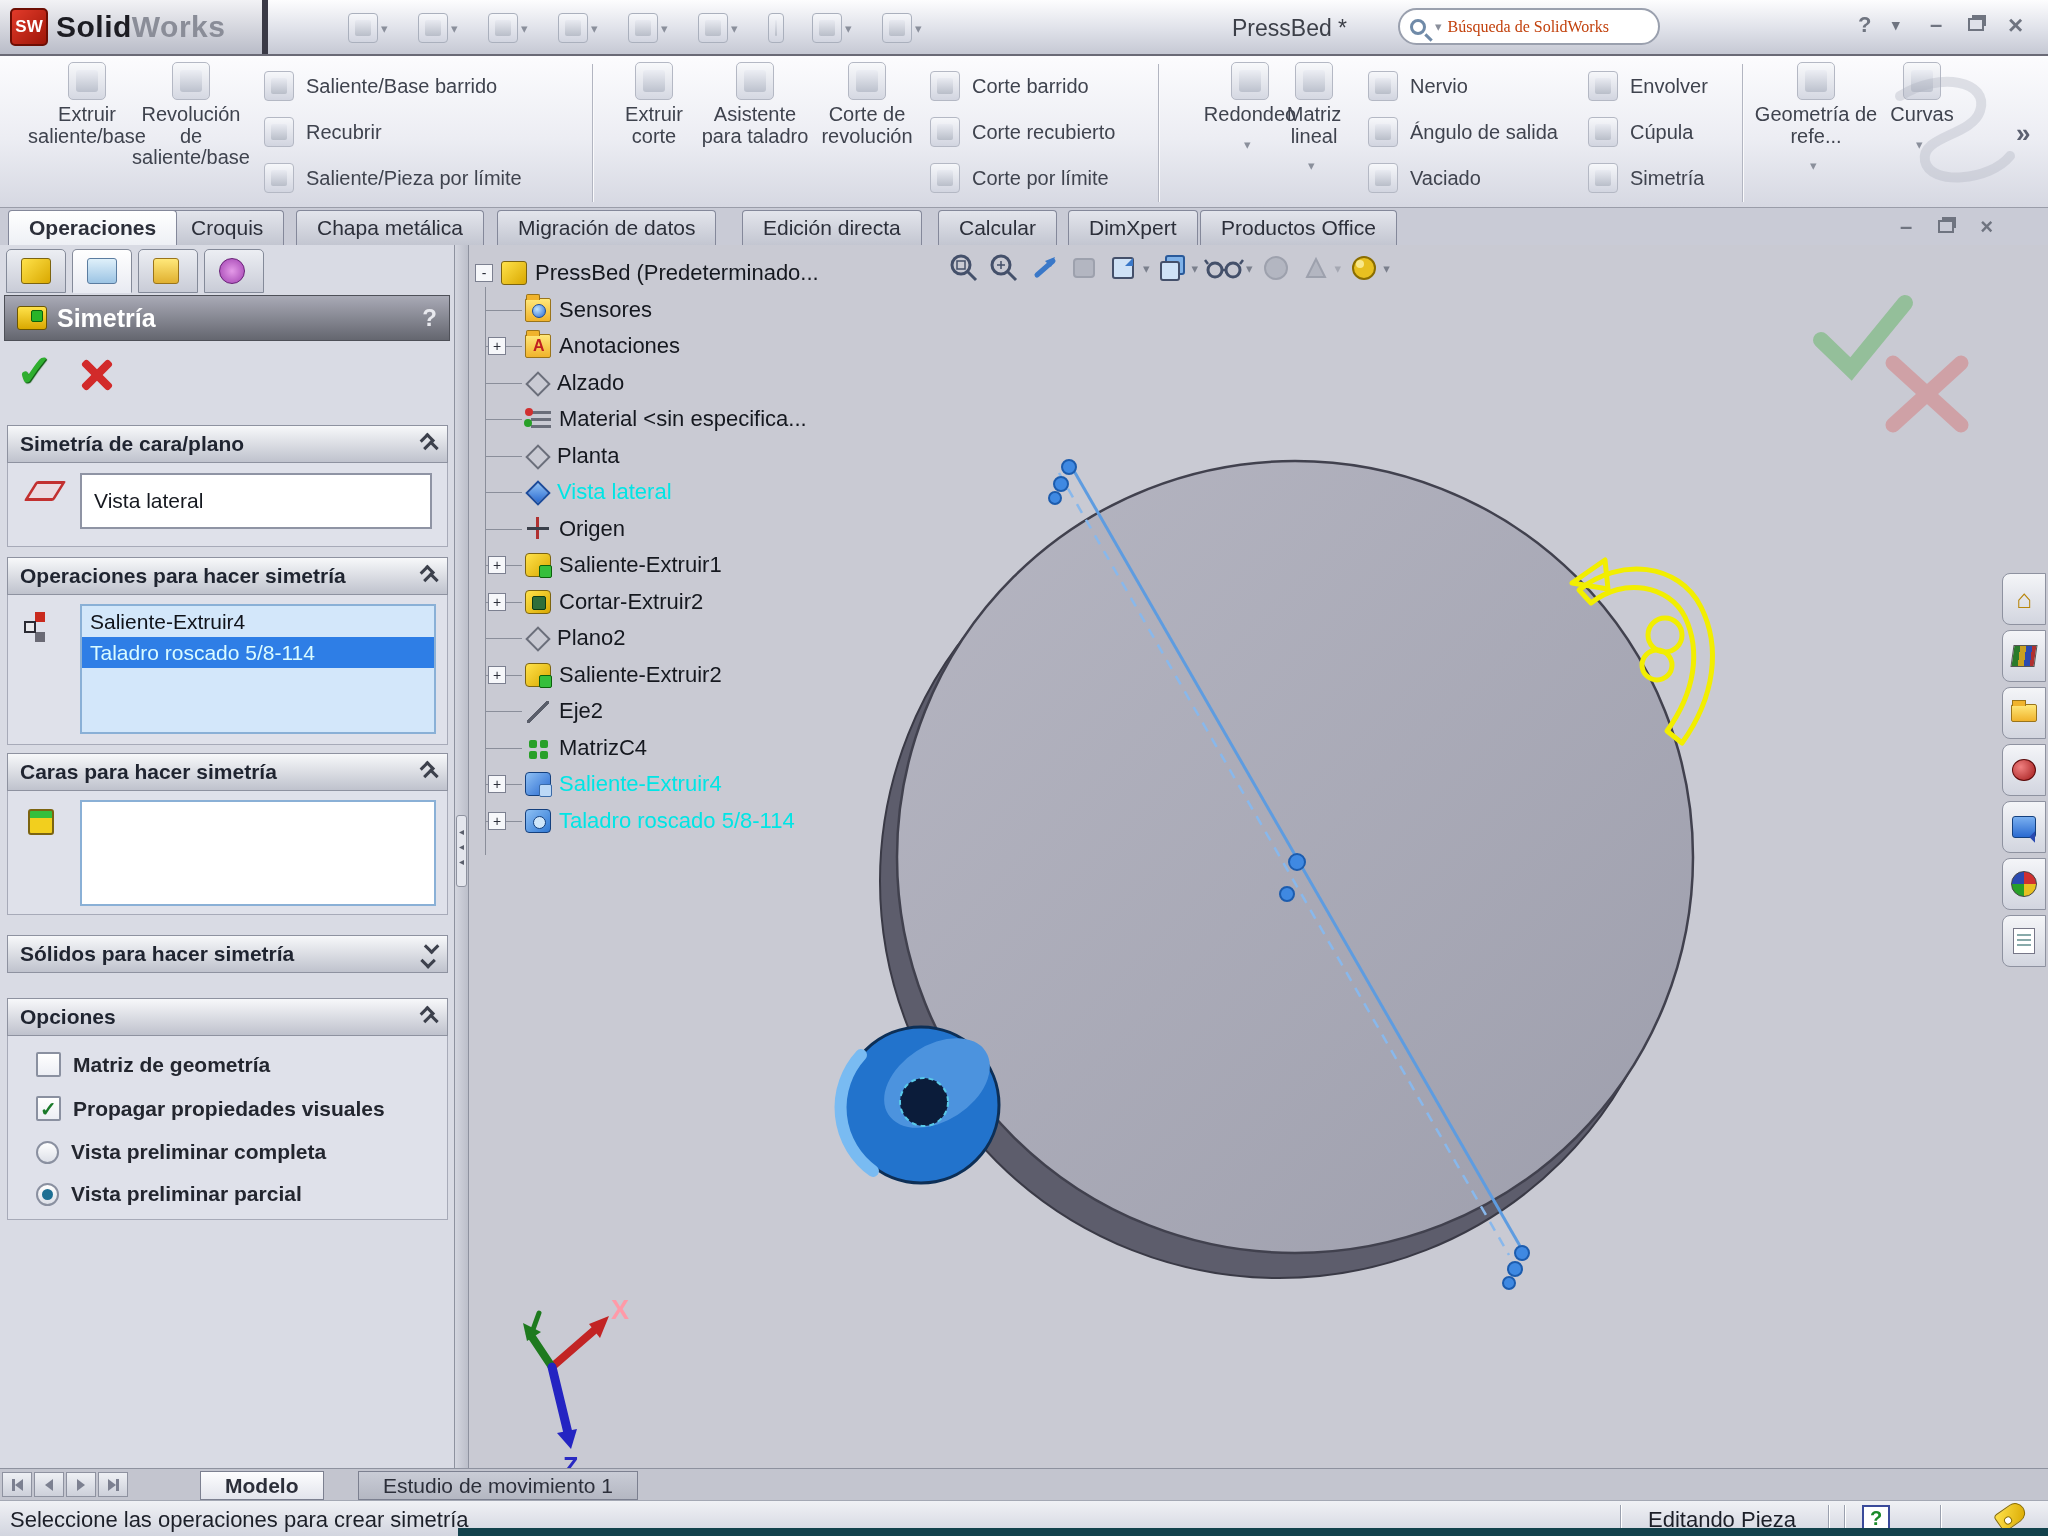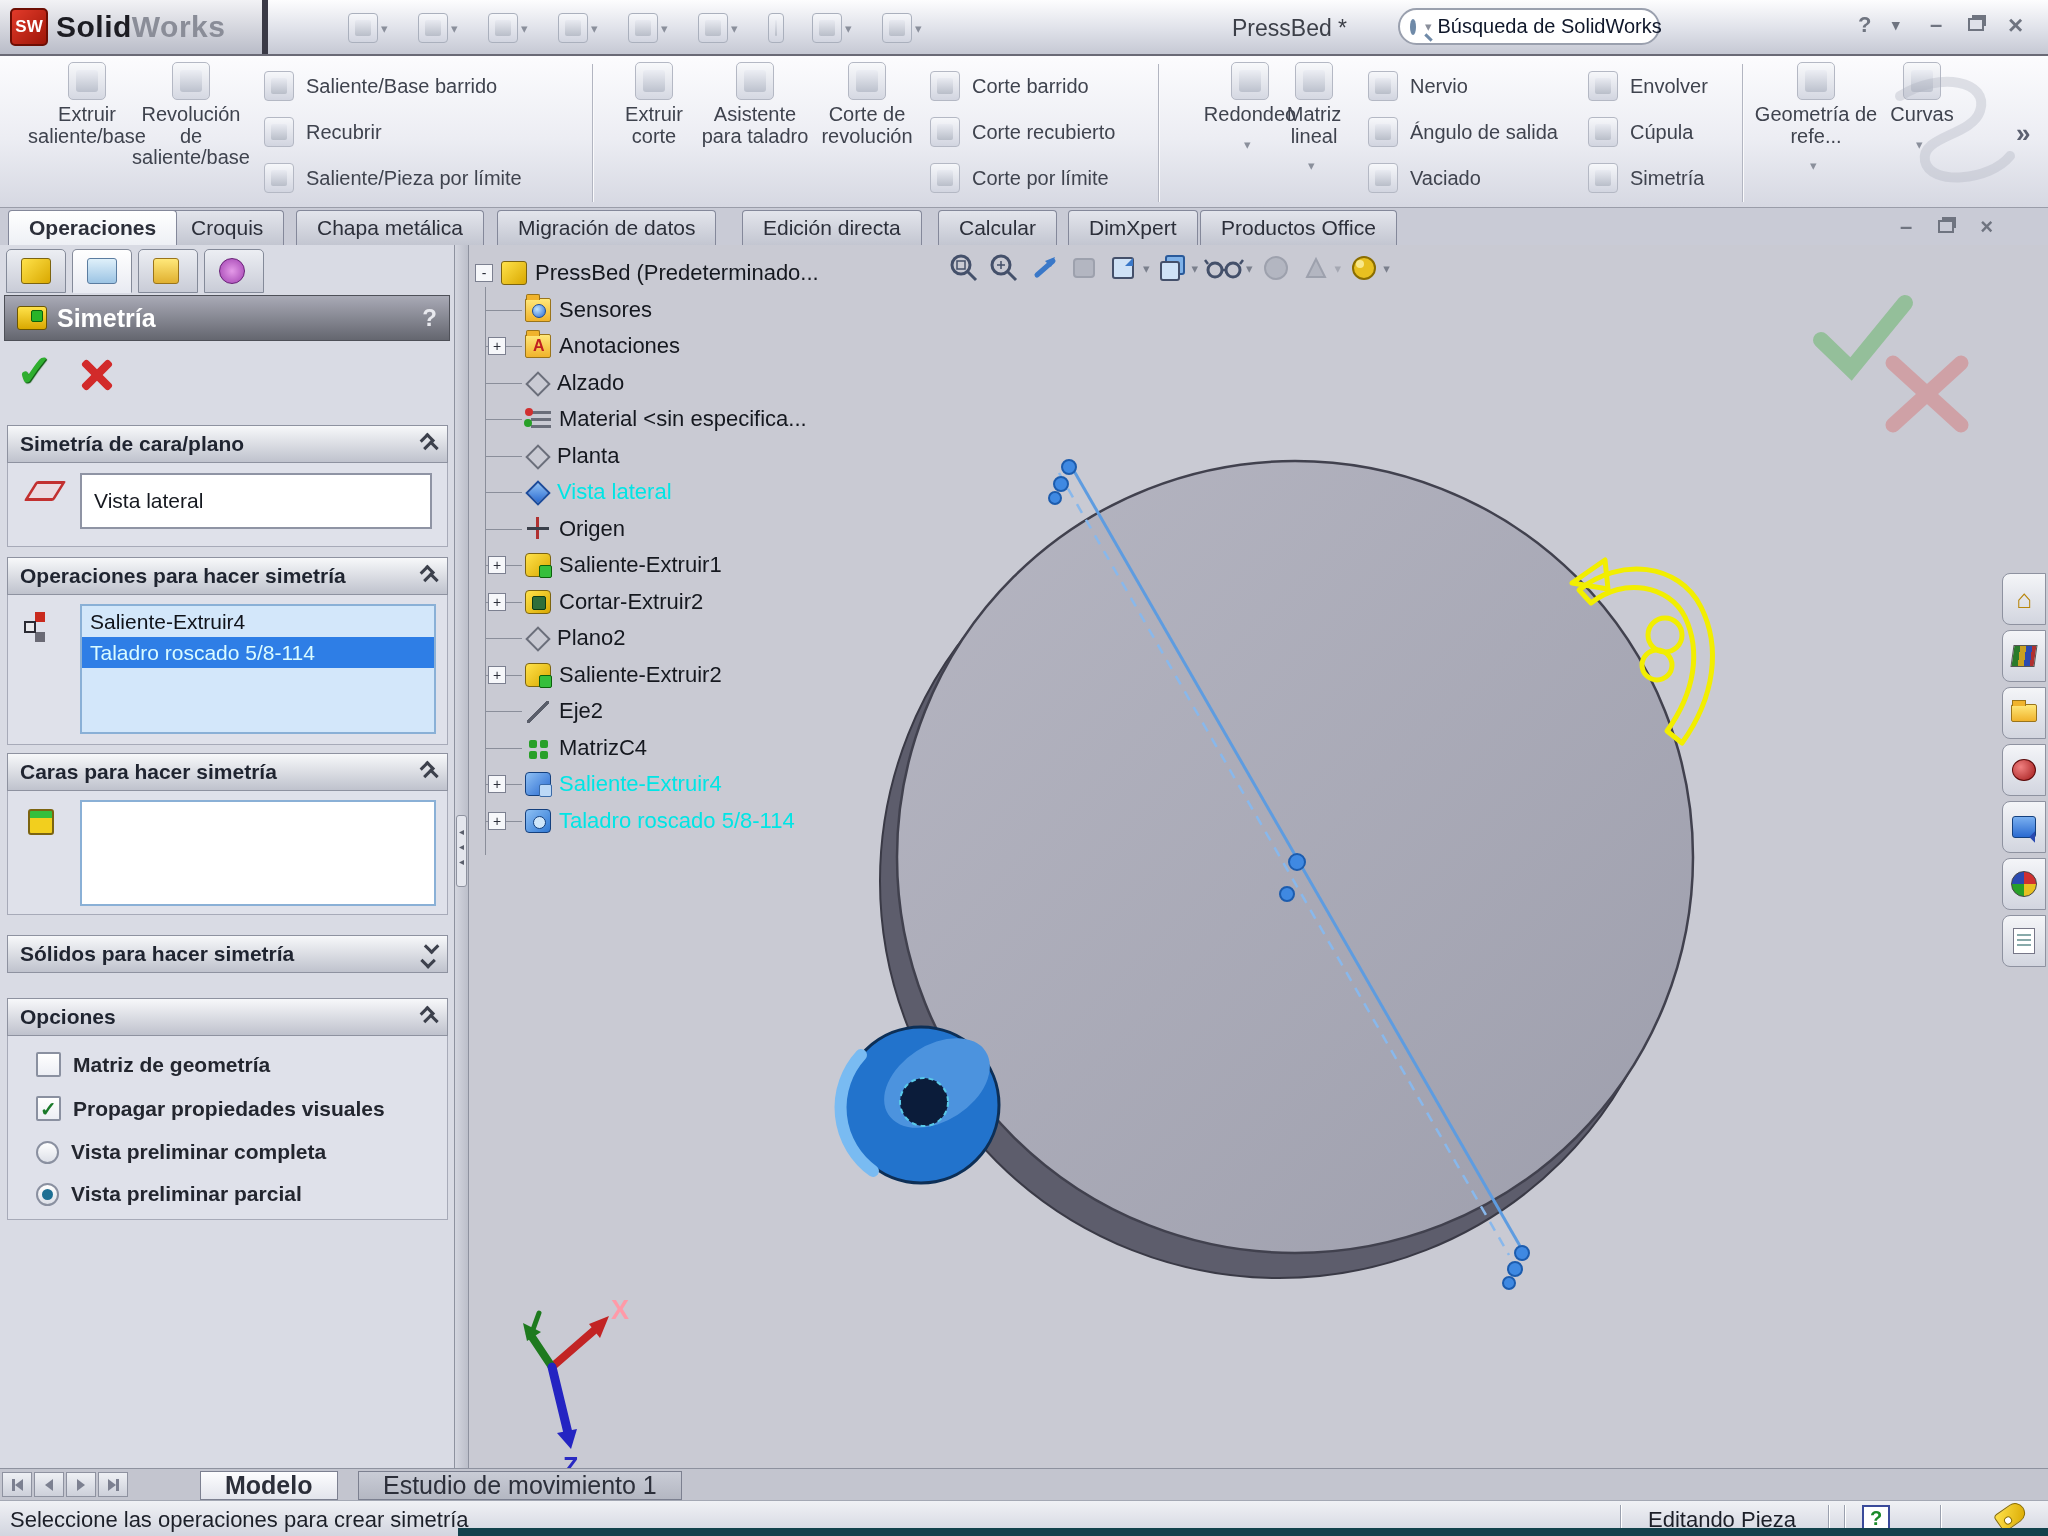--- a/index.html
+++ b/index.html
@@ -18,21 +18,21 @@
   .app-name b { color:#1c1c22; } .app-name span { color:#8a8d98; font-weight:bold; }
   .tb-btn { position:absolute; top:8px; width:48px; height:40px; display:flex; align-items:center; }
   .tb-ico { width:30px; height:30px; background:linear-gradient(#f6f7fa,#d2d5e0); border:1px solid #aab0bd; border-radius:4px; position:relative; }
   .tb-ico::after { content:""; position:absolute; left:6px; top:6px; right:6px; bottom:6px; background:linear-gradient(#e8eaf1,#b9bec9); border-radius:2px; }
   .tb-caret { color:#8a8f9b; font-size:13px; margin-left:3px; }
   #doc-title { position:absolute; left:1232px; top:15px; font-size:23px; color:#3c3f48; }
   #searchbox { position:absolute; left:1398px; top:8px; width:262px; height:37px; background:#fff;
     border:2px solid #9aa0ae; border-radius:19px; display:flex; align-items:center; padding:0 10px; gap:6px; }
   .mag { width:16px; height:16px; border:3px solid #6f8aa8; border-radius:50%; position:relative; }
   .mag::after { content:""; position:absolute; width:9px; height:3px; background:#6f8aa8; transform:rotate(45deg); left:11px; top:14px; }
-  #search-text { font-size:20px; color:#0f172a; white-space:nowrap; }
+  #search-text { font-size:16px; color:#c2410c; white-space:nowrap;font-family:Liberation Serif, serif; }
   .win-glyph { color:#6f7480; font-weight:bold; font-size:22px; }
   #help-btn { left:1858px; top:12px; } #help-caret { left:1892px; top:16px; font-size:15px; }
   #min-btn { left:1930px; top:12px; } #close-btn { left:2008px; top:10px; font-size:26px; }
   .restore-ico { left:1968px; top:18px; width:16px; height:13px; border:2px solid #6f7480; background:#dfe1e9; box-shadow:3px -4px 0 -1px #6f7480; }
 
   
   #ribbon { position:absolute; left:0; top:56px; width:2048px; height:152px;
     background:linear-gradient(#fcfcfe,#ecedf3 55%,#d6d8e2); border-bottom:1px solid #9a9da9; }
   .big-btn { position:absolute; top:6px; text-align:center; font-size:20px; line-height:1.08; color:#3f434e; }
   .big-ico { width:38px; height:38px; margin:0 auto 4px auto; background:linear-gradient(#f8f9fb,#d5d8e2);
@@ -167,21 +167,21 @@
   .rl-doc::after { content:""; position:absolute; left:3px; top:5px; width:14px; height:2px; background:#8aa; box-shadow:0 5px 0 #8aa, 0 10px 0 #8aa; }
 
   
   #bottombar { position:absolute; left:0; top:1468px; width:2048px; height:32px; background:#c3c5cf; border-top:1px solid #8e929f; }
   .nav-btn { position:absolute; top:3px; width:30px; height:25px; background:linear-gradient(#eef0f4,#cdd0da);
     border:1px solid #8e92a0; display:flex; align-items:center; justify-content:center; }
   .nav-tri { width:0; height:0; border-top:6px solid transparent; border-bottom:6px solid transparent; }
   .tri-l { border-right:8px solid #7c8090; } .tri-r { border-left:8px solid #7c8090; }
   .nav-bar { width:3px; height:12px; background:#7c8090; }
   .btab { position:absolute; top:2px; height:29px; display:flex; align-items:center; padding:8px 24px;
-    border:1px solid #7c8090; font-size:25px; color:#2c2f3a; background:linear-gradient(#c9ccd6,#b4b7c2); }
+    border:1px solid #7c8090; font-size:21px; color:#2c2f3a; background:linear-gradient(#c9ccd6,#b4b7c2); }
   .btab.active { background:linear-gradient(#fdfdfe,#e2e4ec); font-weight:bold; }
   #statusbar { position:absolute; left:0; top:1500px; width:2048px; height:36px;
     background:linear-gradient(#f0f1f5,#d2d5df); border-top:1px solid #a4a8b4; }
   #status-msg { position:absolute; left:10px; top:6px; font-size:22px; color:#1c1f28; }
   #status-mode { position:absolute; left:1648px; top:6px; font-size:22px; color:#1c1f28; }
   .status-sep { position:absolute; top:4px; width:1px; height:26px; background:#9aa0ae; box-shadow:1px 0 0 #fff; }
   #status-help { position:absolute; left:1862px; top:4px; width:28px; height:27px; background:#fff; border:2px solid #3a4a9a;
     color:#1a8a2a; font-weight:bold; font-size:20px; text-align:center; }
   #status-tag { position:absolute; left:1996px; top:5px; width:30px; height:20px; background:linear-gradient(135deg,#ffe24a,#d9a800);
     border:1px solid #8a6d00; border-radius:4px 10px 10px 4px; transform:rotate(-35deg); }

